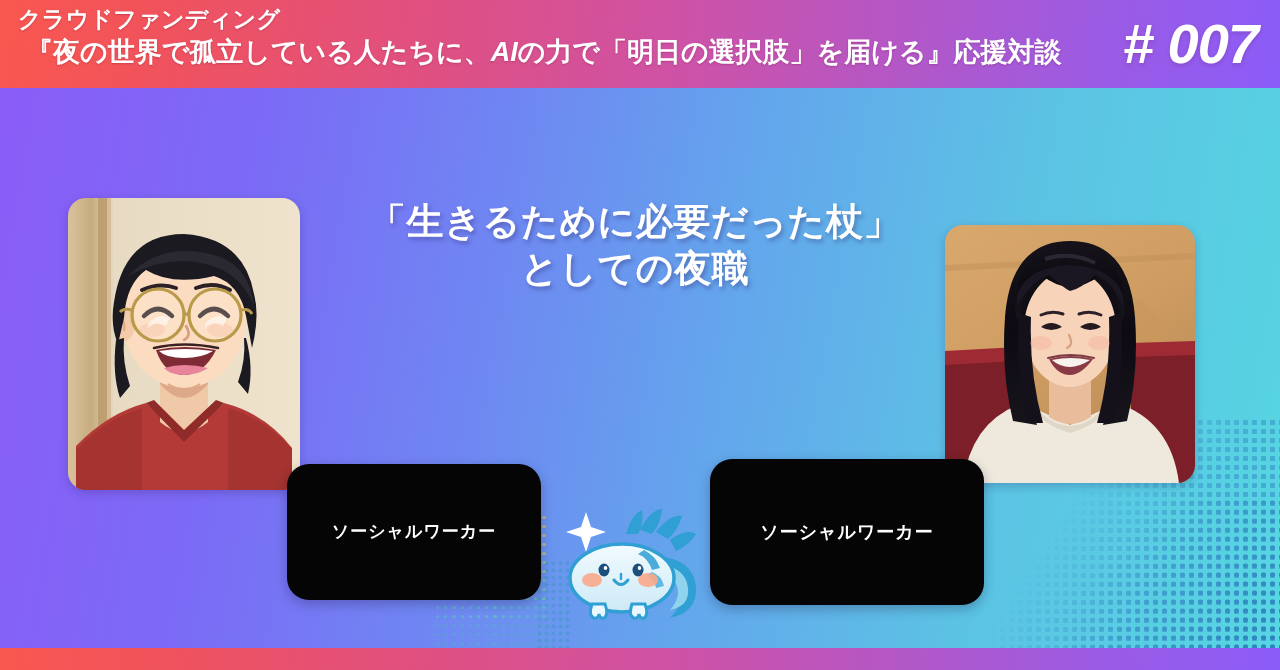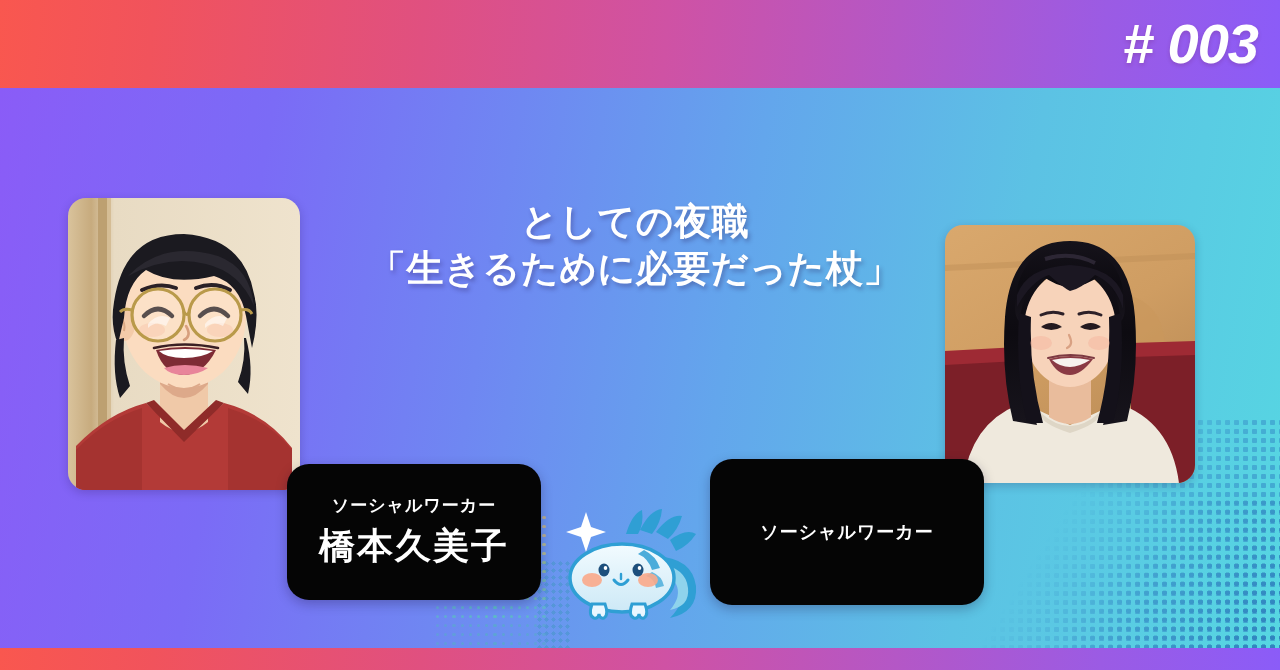--- a/index.html
+++ b/index.html
@@ -394,21 +394,25 @@
         <span class="d" style="background: rgb(90, 168, 207); opacity: 0.810714;"></span>
         <span class="d" style="background: rgb(90, 168, 207); opacity: 0.771429;"></span>
         <span class="d" style="background: rgb(90, 168, 207); opacity: 0.732143;"></span>
         <span class="d" style="background: rgb(90, 168, 207); opacity: 0.692857;"></span>
         <span class="d" style="background: rgb(90, 168, 207); opacity: 0.653571;"></span>
         <span class="d" style="background: rgb(90, 168, 207); opacity: 0.614286;"></span>
       </div>
     </div>
 
   <div class="bg-header"></div>
-  <div class="episode"># 003</div>
+  <div class="hdr-text">
+    <div class="hdr-line1">クラウドファンディング</div>
+    <div class="hdr-line2"><span>『夜の世界で孤立している人たちに、</span><span class="ai">AI</span><span>の力で「明日の選択肢」を届ける』応援対談</span></div>
+  </div>
+  <div class="episode"># 007</div>
 
   <div class="avatar-left">
     <svg viewBox="0 0 232 292" xmlns="http://www.w3.org/2000/svg">
       <defs>
         <linearGradient id="wallL" x1="0" y1="0" x2="1" y2="0">
           <stop offset="0" stop-color="#d9c39c"></stop>
           <stop offset="0.10" stop-color="#c7ab7e"></stop>
           <stop offset="0.20" stop-color="#e8dbc3"></stop>
           <stop offset="1" stop-color="#efe3cd"></stop>
         </linearGradient>
@@ -517,22 +521,22 @@
       <path d="M107 135 Q125 131 145 135 Q134 142 125 142 Q115 142 107 135 Z" fill="#f7f2ee"></path>
       <path d="M103 133 Q125 127 149 133" stroke="#7c3a42" stroke-width="2" fill="none" stroke-linecap="round"></path>
 
       <ellipse cx="96" cy="118" rx="11" ry="7" fill="#f4ac97" opacity=".38"></ellipse>
       <ellipse cx="154" cy="118" rx="11" ry="7" fill="#f4ac97" opacity=".38"></ellipse>
     </svg>
   </div>
 
   <div class="title-block">
     <div class="title-sub">
+      <div>「生きるために必要だった杖」</div>
       <div>としての夜職</div>
-      <div>「生きるために必要だった杖」</div>
     </div>
   </div>
 
   <div class="mascot">
     <svg viewBox="0 0 156 148" xmlns="http://www.w3.org/2000/svg">
       <defs>
         <linearGradient id="bodyG" x1="0" y1="0" x2="0" y2="1">
           <stop offset="0" stop-color="#f2fbff"></stop>
           <stop offset="1" stop-color="#cde9f6"></stop>
         </linearGradient>
@@ -566,21 +570,20 @@
       <ellipse cx="57.5" cy="68" rx="1.8" ry="2" fill="#ffffff"></ellipse>
       <ellipse cx="91.5" cy="68" rx="1.8" ry="2" fill="#ffffff"></ellipse>
 
       <path d="M66 80 q7 9 14 0" stroke="#2f9fd4" stroke-width="3" fill="none" stroke-linecap="round"></path>
       <path d="M73 74 l0 5" stroke="#2f9fd4" stroke-width="2.4" stroke-linecap="round"></path>
     </svg>
   </div>
 
   <div class="badge badge-left">
     <div class="badge-role">ソーシャルワーカー</div>
-    <div class="badge-name">橋本久美子</div>
   </div>
 
   <div class="badge badge-right">
     <div class="badge-role">ソーシャルワーカー</div>
   </div>
 
   <div class="bg-footer"></div>
 
 </div>
 

